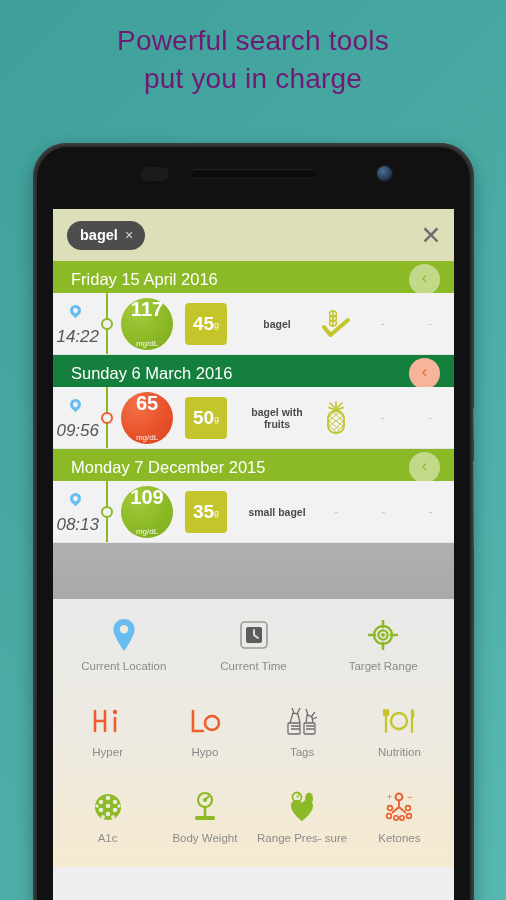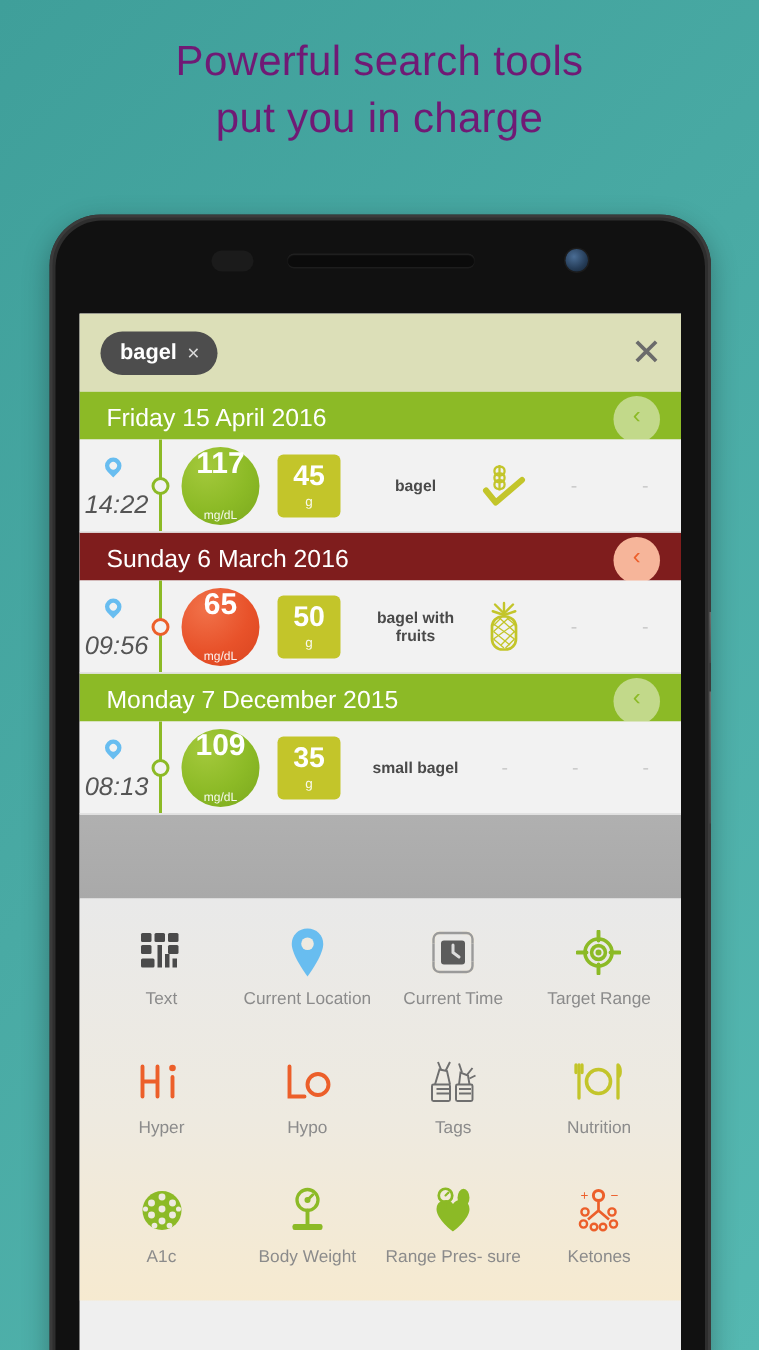--- a/index.html
+++ b/index.html
@@ -133,21 +133,21 @@
   .day-head {
     height: 32px;
     display: flex;
     align-items: center;
     padding: 4px 14px 0 18px;
     color: #ffffff;
     font-size: 16.5px;
     font-weight: 400;
   }
   .day-head.green  { background: #8cba26; }
-  .day-head.orange { background: #7f1d1d; }
+  .day-head.orange { background: #15803d; }
   .chev {
     margin-left: auto;
     width: 31px; height: 31px;
     border-radius: 50%;
     display: flex; align-items: center; justify-content: center;
     font-size: 16px;
     line-height: 1;
     padding-bottom: 2px;
   }
   .day-head.green  .chev { background: #c2d98a; color: #8cba26; }
@@ -238,21 +238,21 @@
 
   
   .carb {
     flex: 0 0 42px;
     width: 42px; height: 42px;
     margin-left: 12px;
     border-radius: 4px;
     background: #c3c52a;
     color: #ffffff;
     display: flex;
-    flex-direction: column;
+    flex-direction: row;
     align-items: center;
     justify-content: center;
     line-height: 1;
   }
   .carb-val  { font-size: 19px; font-weight: 700; }
   .carb-unit { font-size: 9px; margin-top: 3px; opacity: 0.9; }
 
   .note {
     flex: 0 0 72px;
     margin-left: 14px;
@@ -443,38 +443,20 @@
       <div class="cell-dash">-</div>
       <div class="cell-dash">-</div>
       <div class="cell-dash">-</div>
     </div>
 
     <div class="band"></div>
 
     <div class="panel">
 
       <div class="prow">
-        <div class="pcell">
-          <div class="pico">
-            <svg width="30" height="30" viewBox="0 0 30 30">
-              <g fill="#4a4a4a">
-                <rect x="1" y="2" width="7" height="6" rx="1"></rect>
-                <rect x="10" y="2" width="7" height="6" rx="1"></rect>
-                <rect x="19" y="2" width="7" height="6" rx="1"></rect>
-                <rect x="1" y="10" width="7" height="6" rx="1"></rect>
-                <rect x="19" y="10" width="7" height="6" rx="1"></rect>
-                <rect x="1" y="19" width="9" height="6" rx="1"></rect>
-                <path d="M12 10h3v15h-3z"></path>
-                <path d="M17 16h3v9h-3z"></path>
-                <path d="M22 19h3v6h-3z"></path>
-              </g>
-            </svg>
-          </div>
-          <div class="plbl">Text</div>
-        </div>
 
         <div class="pcell">
           <div class="pico">
             <svg width="26" height="34" viewBox="0 0 26 34">
               <path d="M13 1C7 1 2.5 5.5 2.5 11.3 2.5 19 13 33 13 33s10.5-14 10.5-21.7C23.5 5.5 19 1 13 1z" fill="#68bdf0"></path>
               <circle cx="13" cy="11.2" r="4.2" fill="#eeeae0"></circle>
             </svg>
           </div>
           <div class="plbl">Current Location</div>
         </div>

